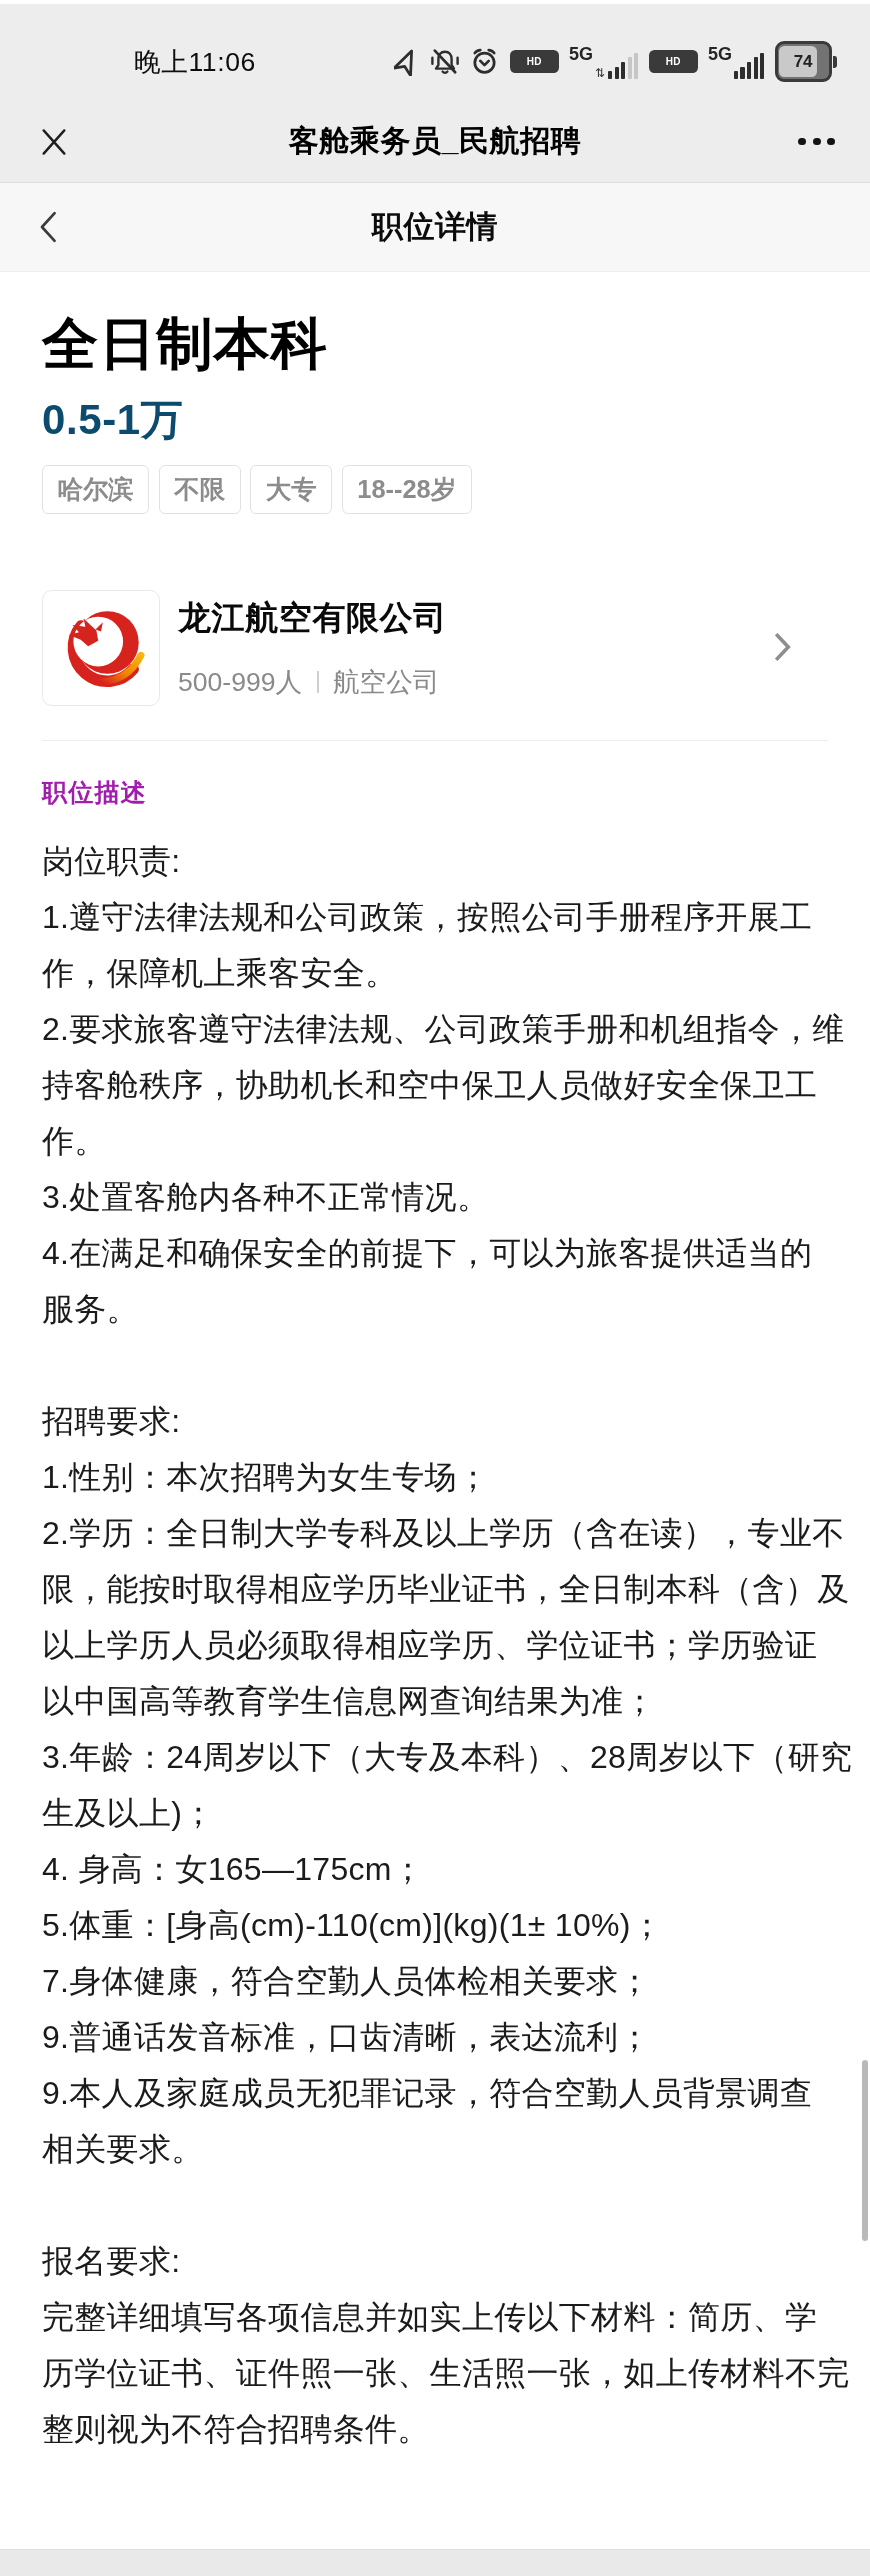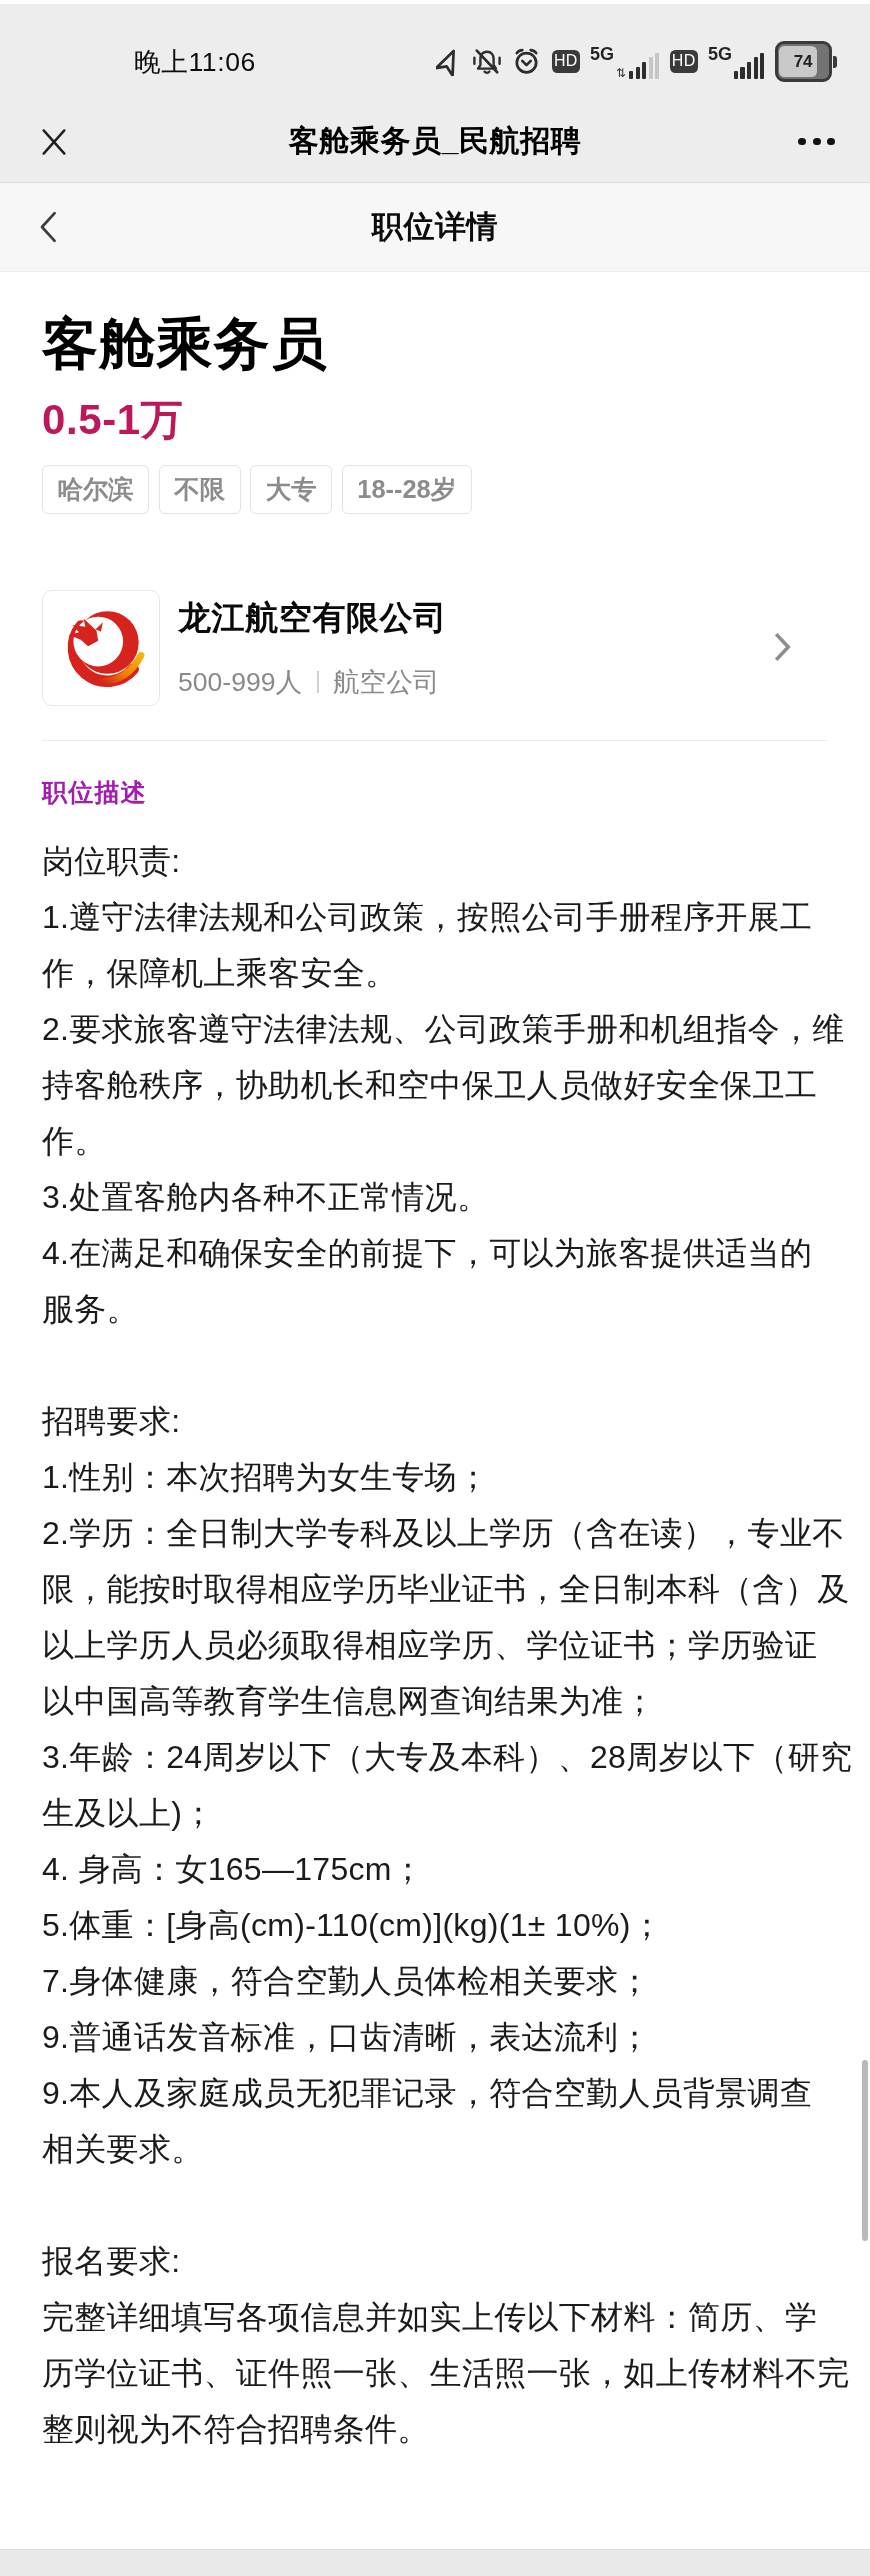--- a/index.html
+++ b/index.html
@@ -5,21 +5,21 @@
   * { margin:0; padding:0; box-sizing:border-box; }
   html,body { background:#fff; }
   body { font-family:"Liberation Sans","DejaVu Sans",sans-serif; }
   #screen { position:relative; width:870px; height:2576px; background:#ffffff; overflow:hidden; margin:4px auto; }
 
   
   .statusbar { height:97px; background:#ededed; display:flex; align-items:center; justify-content:space-between; padding:18px 33px 0 134px; }
   .time { font-size:26.6px; font-weight:500; color:#0d0d0d; letter-spacing:0.6px; }
   .sicons { display:flex; align-items:center; gap:10.3px; }
   .sicons svg { display:block; }
-  .hd-badge { width:28px; height:22.4px; background:#3a3a3a; border-radius:5.4px; color:#fff; font-size:16px; font-weight:400; display:flex; align-items:center; justify-content:center; letter-spacing:0.3px; }
+  .hd-badge { width:49px; height:22.4px; background:#3a3a3a; border-radius:5.4px; color:#fff; font-size:10px; font-weight:700; display:flex; align-items:center; justify-content:center; letter-spacing:0.3px; }
   .net { display:flex; align-items:flex-start; gap:1.8px; height:34px; }
   .g5 { font-size:18px; font-weight:600; color:#262626; line-height:1; }
   .bars { display:flex; align-items:flex-end; gap:2.4px; height:34px; padding-top:8.5px; }
   .bars i { display:block; width:4.2px; border-radius:0.9px; background:#2d2d2d; }
   .bars i.lt { background:#c6c6c6; }
   .dataarrows { font-size:12px; color:#2d2d2d; align-self:flex-end; line-height:1; margin-right:0.6px; }
   .battery { position:relative; display:flex; align-items:center; }
   .batt-body { width:57px; height:41px; border:3px solid #3a3a3a; border-radius:9px; background:#737373; position:relative; overflow:hidden; }
   .batt-fill { position:absolute; left:1.8px; top:1.8px; bottom:1.8px; width:74%; background:#c9c9c9; border-radius:5.4px; }
   .batt-label { position:absolute; inset:0; display:flex; align-items:center; justify-content:center; font-size:17px; font-weight:600; color:#222; }
@@ -141,22 +141,22 @@
     <span class="back-btn">
       <svg width="18" height="34" viewBox="0 0 30 56">
           <polyline points="26,5 5,28 26,51" fill="none" stroke="#3c3c3c" stroke-width="4.5" stroke-linecap="round" stroke-linejoin="round"></polyline>
         </svg>
     </span>
     <span class="nb-title">职位详情</span>
   </div>
 
   <div class="content">
 
-    <div class="job-title">客舱乘务员</div>
-    <div class="job-salary" style="color: #be185d;">0.5-1万</div>
+    <div class="job-title">全日制本科</div>
+    <div class="job-salary" style="color: #0c4a6e;">0.5-1万</div>
 
     <div class="tags">
         <span class="tag">哈尔滨</span>
         <span class="tag">不限</span>
         <span class="tag">大专</span>
         <span class="tag">18--28岁</span>
       </div>
 
     <div class="company-card">
       <span class="logo-box">

